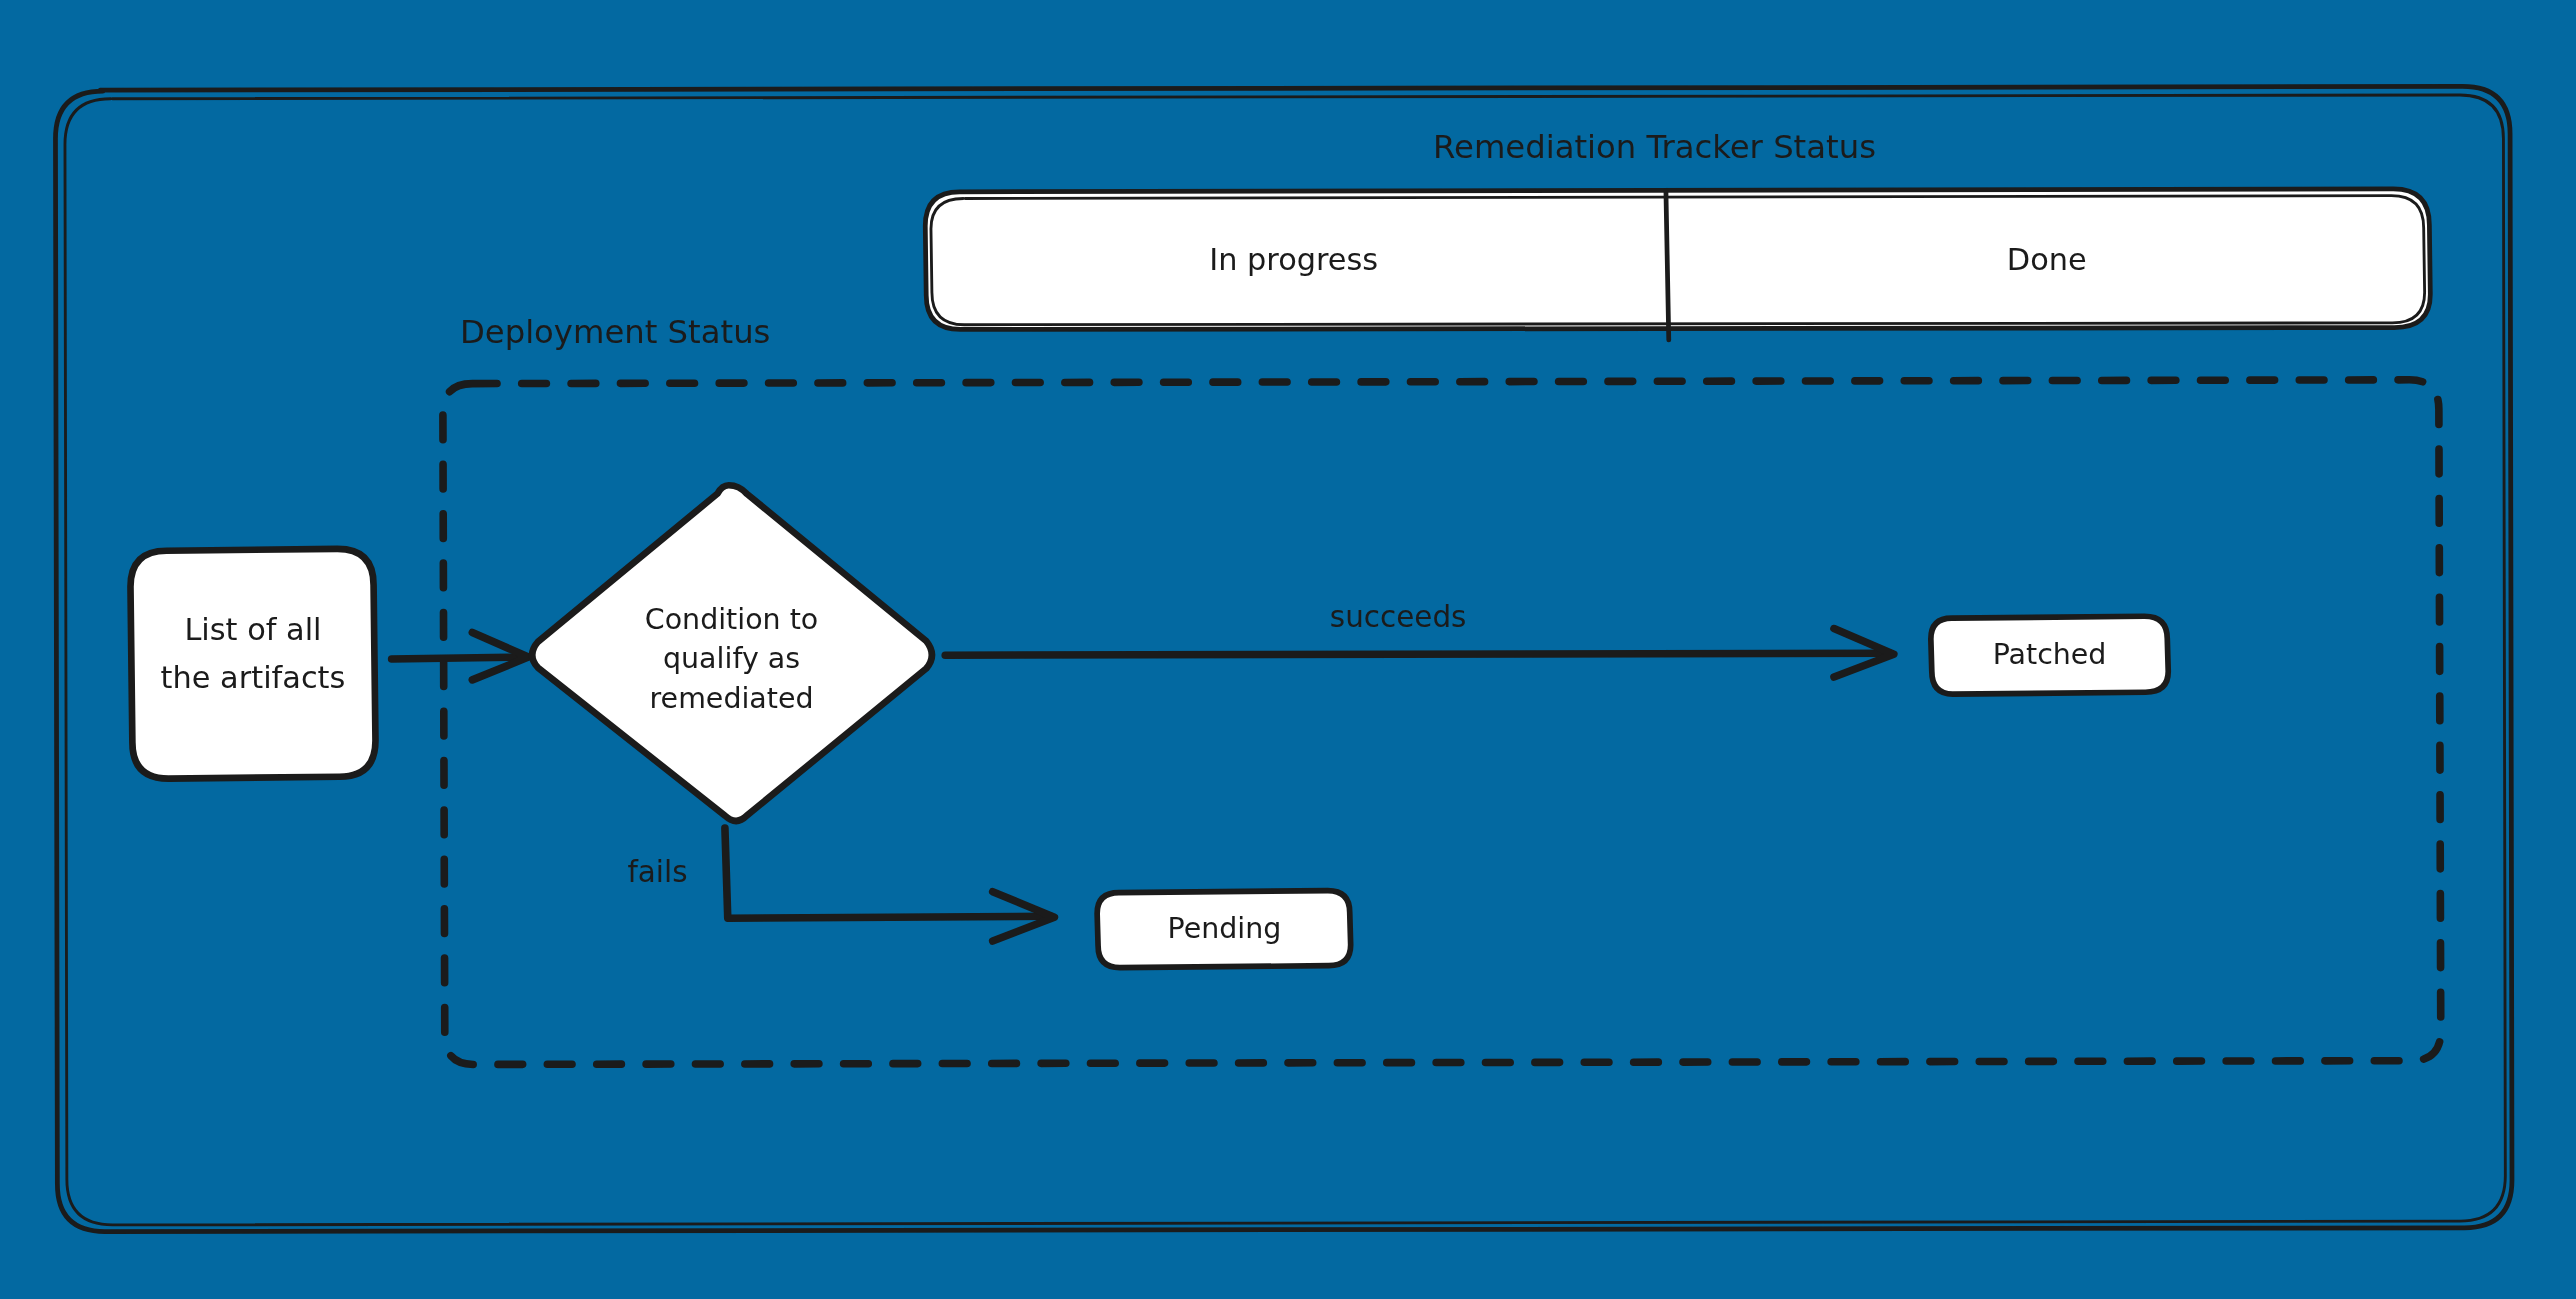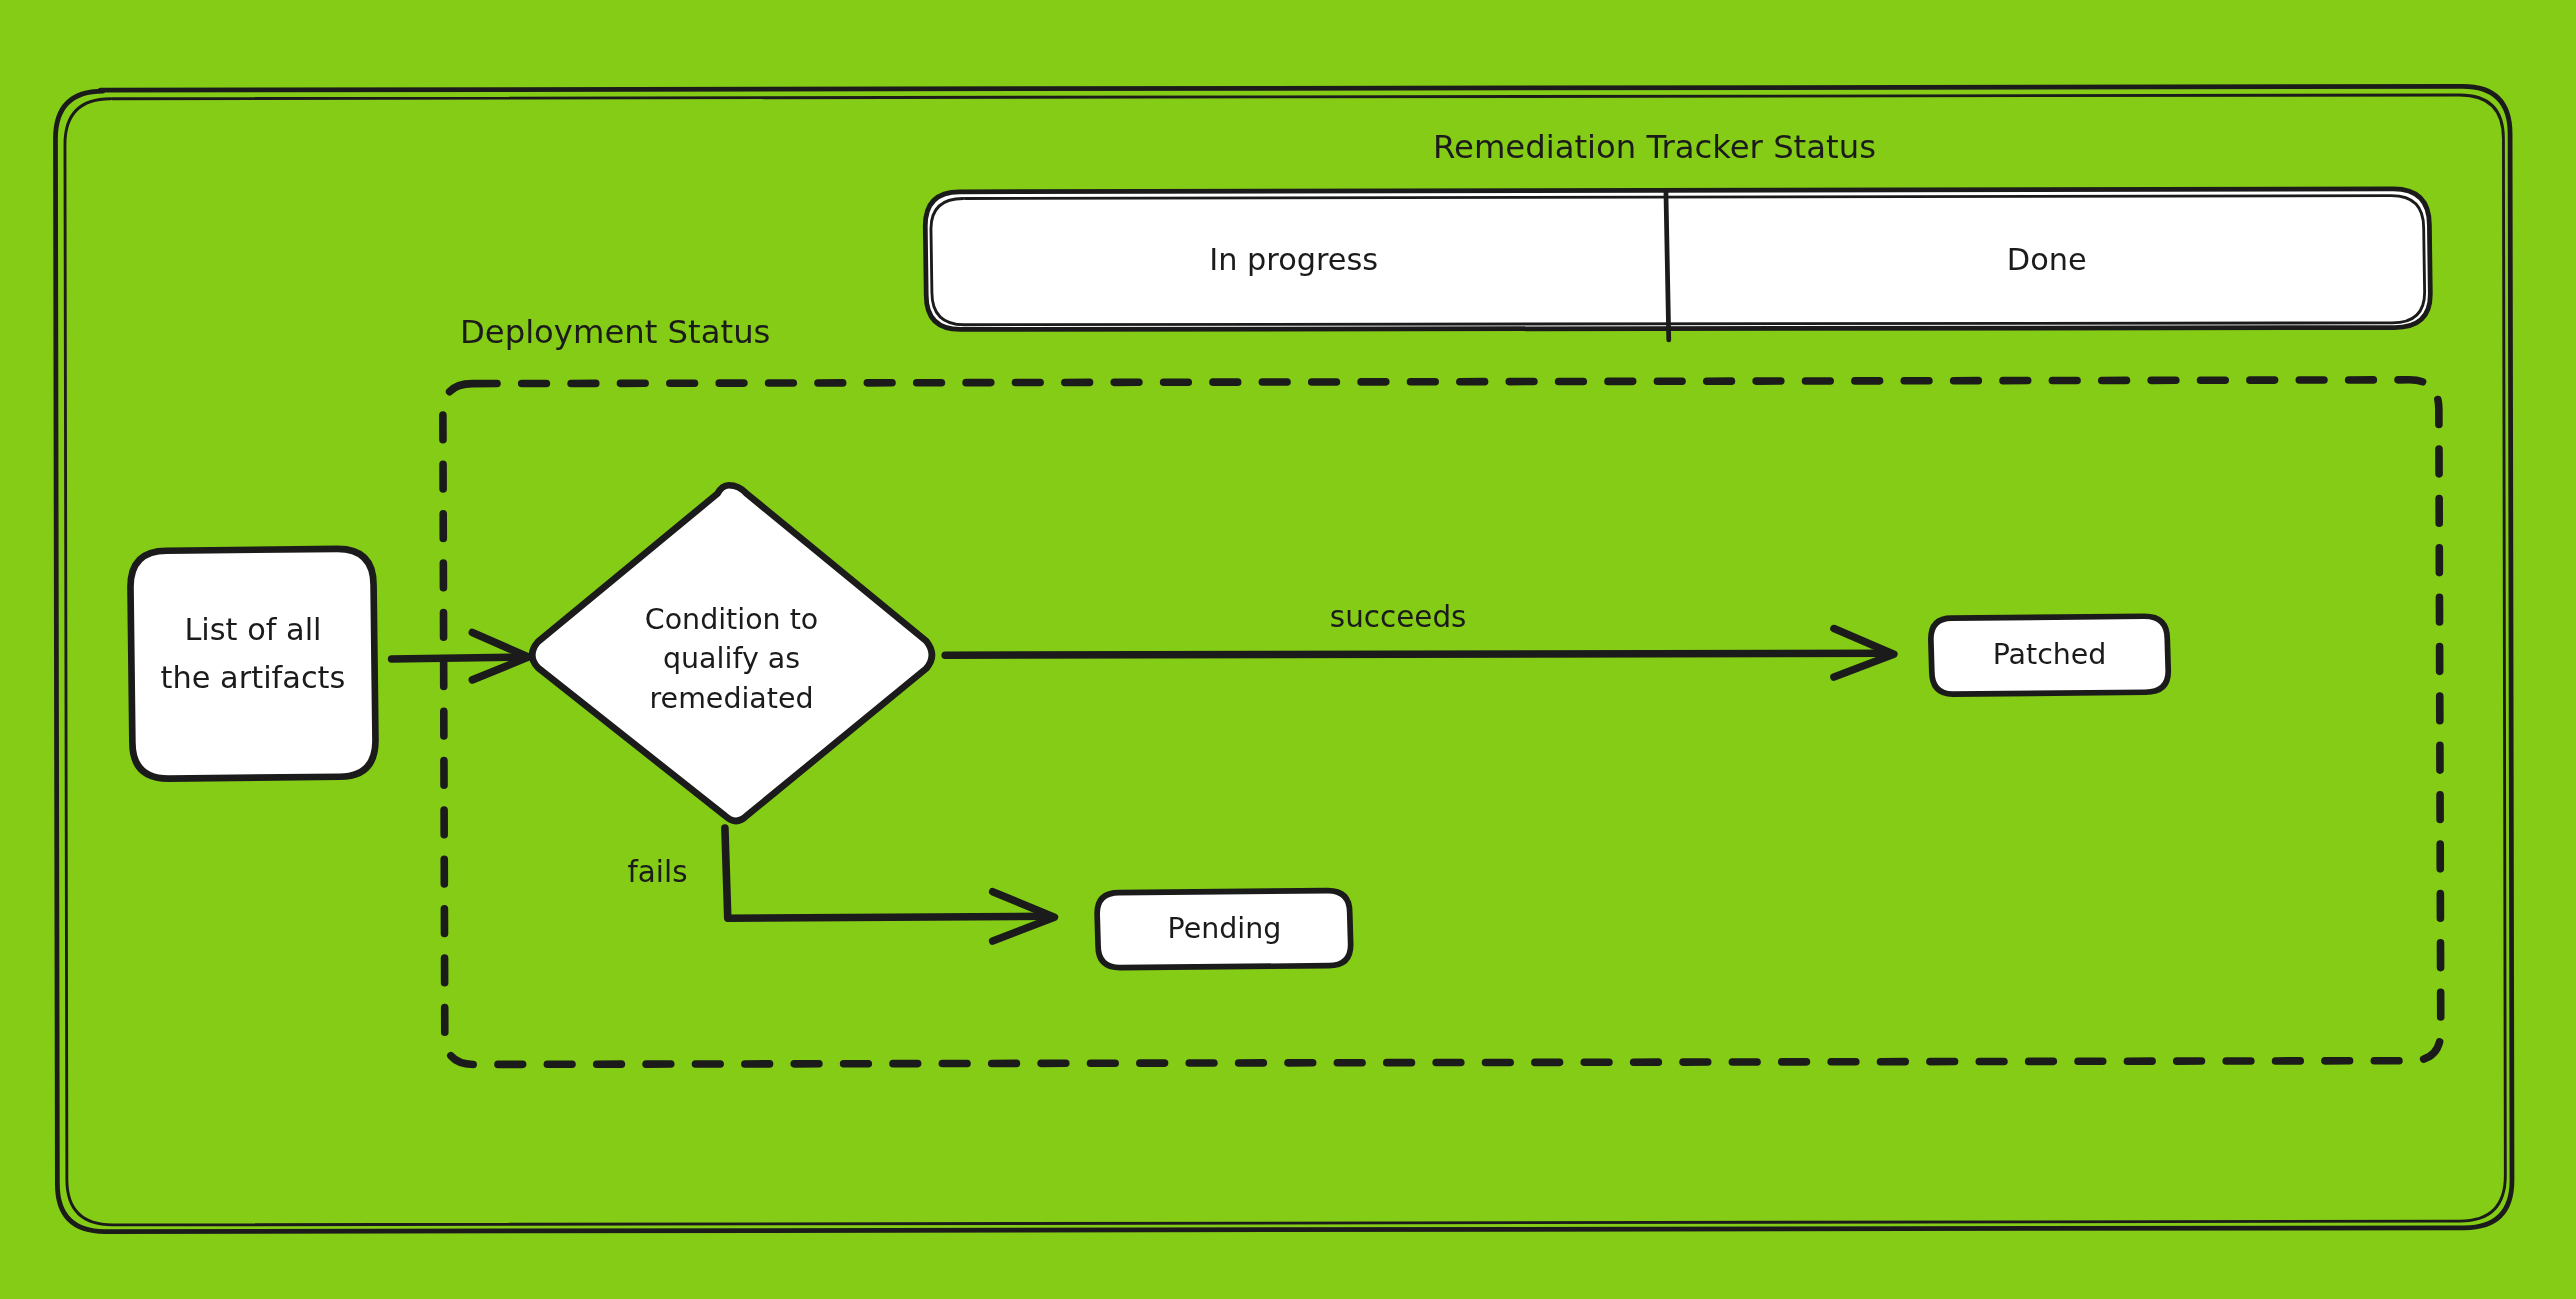--- a/index.html
+++ b/index.html
@@ -11,21 +11,21 @@
   body {
     width: 2576px;
     height: 1299px;
     overflow: hidden;
     font-family: "DejaVu Sans", sans-serif;
   }
   #diagram-root {
     position: relative;
     width: 2576px;
     height: 1299px;
-    background: #84cc16;
+    background: #0369a1;
   }
   svg#flowchart {
     display: block;
     width: 2576px;
     height: 1299px;
   }
   .stroke-shape {
     fill: none;
     stroke: #1b1b1b;
     stroke-linecap: round;

